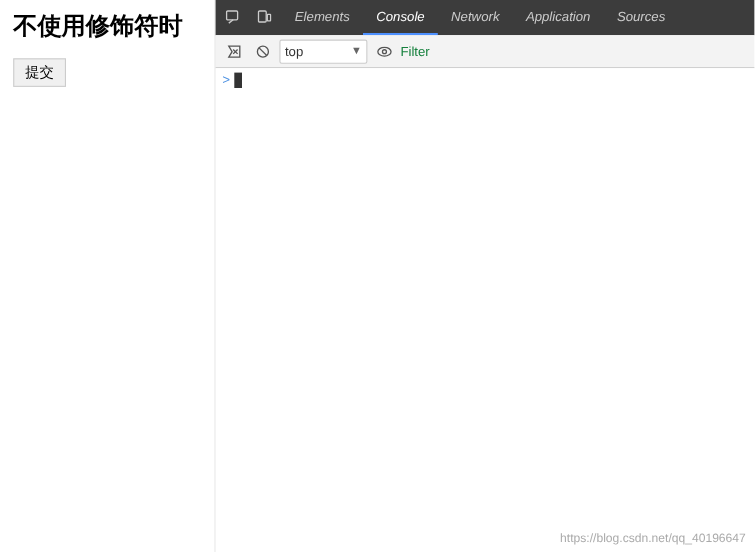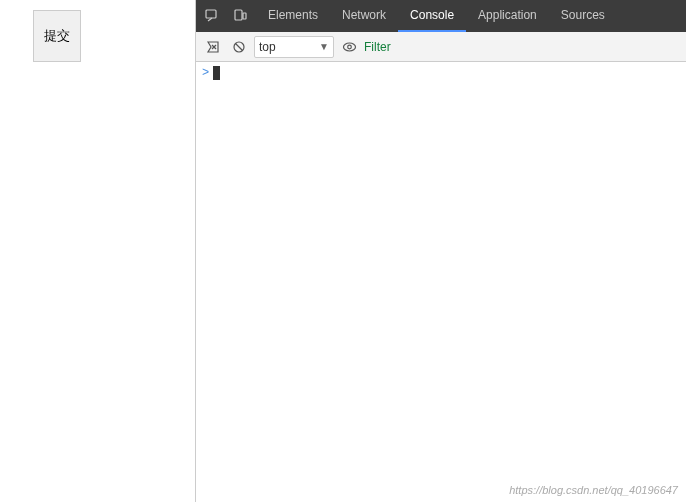--- a/index.html
+++ b/index.html
@@ -27,25 +27,24 @@
       font-size: 22px;
       font-weight: bold;
       color: #000;
       margin-bottom: 14px;
       line-height: 1.3;
     }
 
     .submit-button {
       border: 1px solid #ccc;
       background: #f0f0f0;
-      padding: 16px 10px;
+      padding: 3px 10px;
       font-size: 13px;
       cursor: pointer;
       color: #000;
-      margin-left: 21px;
     }
 
     
     .vertical-divider {
       width: 1px;
       height: 502px;
       background: #ccc;
       flex-shrink: 0;
     }
 
@@ -84,20 +83,21 @@
       font-size: 14px;
       cursor: pointer;
       border-radius: 2px;
     }
 
     .devtools-tabs {
       display: flex;
       align-items: flex-end;
       height: 100%;
       gap: 0;
+      font-style: italic;
     }
 
     .devtools-tab {
       height: 32px;
       padding: 0 12px;
       display: flex;
       align-items: center;
       font-size: 12px;
       color: #ccc;
       cursor: pointer;
@@ -223,27 +223,27 @@
       50% { opacity: 0; }
     }
 
     
     .watermark {
       position: absolute;
       bottom: 6px;
       right: 8px;
       font-size: 11px;
       color: #aaa;
-      font-style: italic;
     }
   </style>
 </head>
 <body>
 
 <div class="webpage-panel">
+  <div class="page-title">不使用修饰符时</div>
   <button class="submit-button">提交</button>
 </div>
 
 <div class="vertical-divider"></div>
 
 <div class="devtools-panel">
 
   <div class="devtools-tabbar">
     <div class="devtools-icons">
       <div class="devtools-icon-btn">
@@ -257,25 +257,25 @@
           <rect x="2" y="1" width="7" height="10" rx="1" stroke="#ccc" stroke-width="1.2" fill="none"></rect>
           <rect x="10" y="4" width="3" height="6" rx="0.5" stroke="#ccc" stroke-width="1.2" fill="none"></rect>
         </svg>
       </div>
     </div>
 
     <div class="devtools-tabs">
       <div class="devtools-tab">
         <span>Elements</span>
       </div>
+      <div class="devtools-tab active">
+        <span>Console</span>
+      </div>
       <div class="devtools-tab">
         <span>Network</span>
-      </div>
-      <div class="devtools-tab active">
-        <span>Console</span>
       </div>
       <div class="devtools-tab">
         <span>Application</span>
       </div>
       <div class="devtools-tab">
         <span>Sources</span>
       </div>
     </div>
   </div>
 

